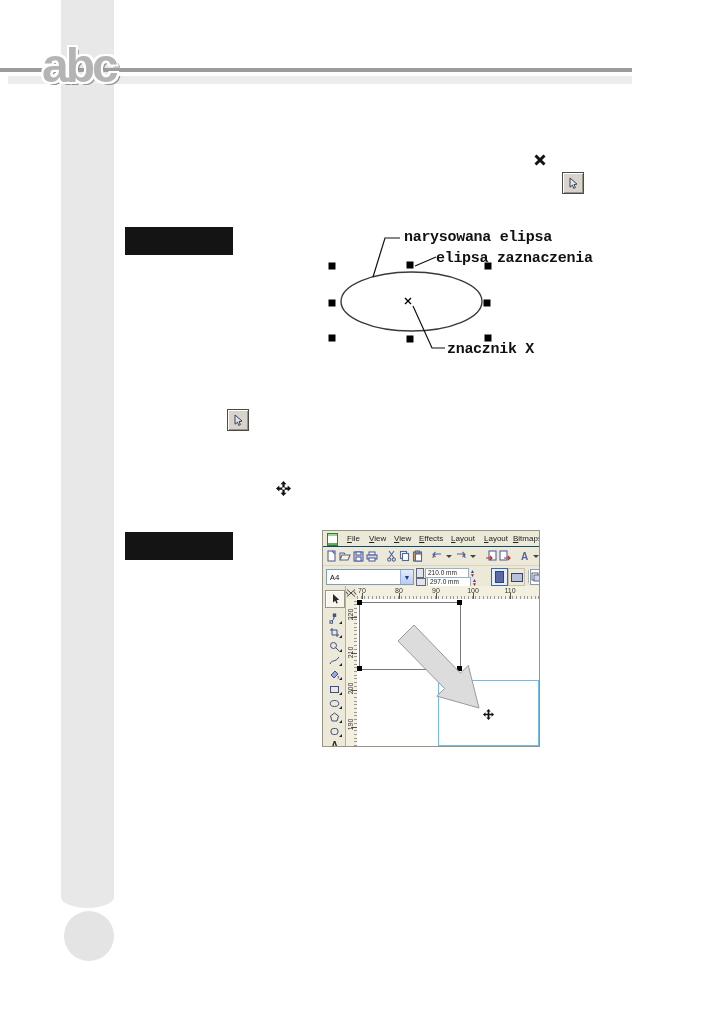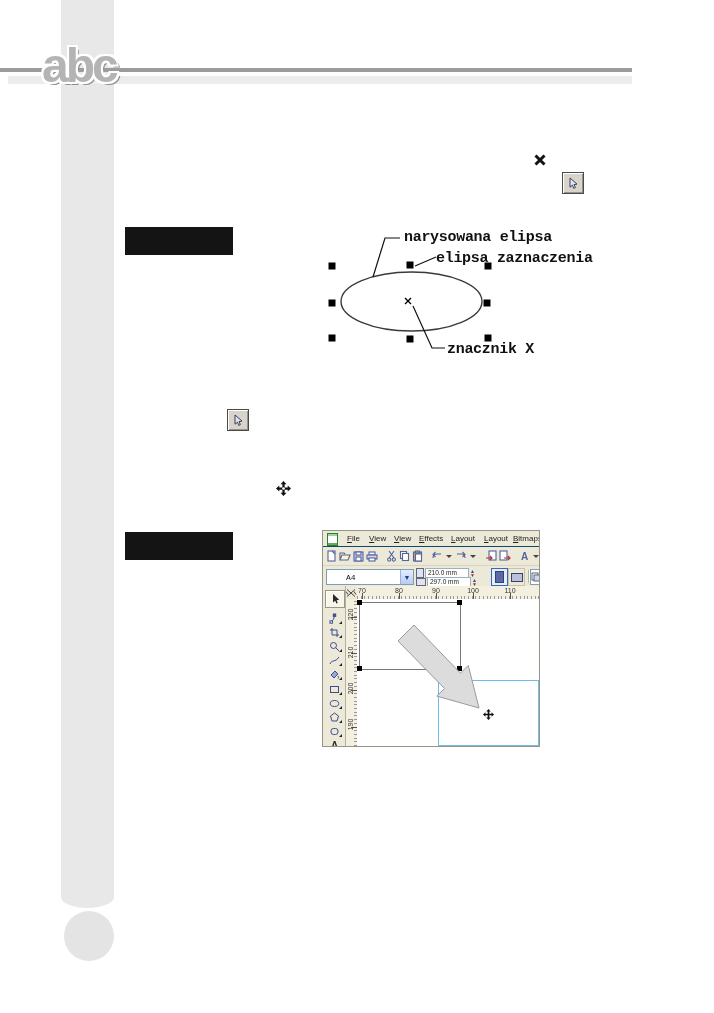--- a/index.html
+++ b/index.html
@@ -38,21 +38,21 @@
   .cdr-toolbar{left:0;top:16px;width:216px;height:19px;display:flex;align-items:center;
                padding-left:3px;gap:2px;border-bottom:1px solid #d8d4c0;box-sizing:border-box;}
   .tb-sep{width:1px;height:13px;background:#b5b1a0;margin:0 2px;box-shadow:1px 0 0 #fff;}
   .tbi{width:13px;height:13px;display:flex;align-items:center;justify-content:center;}
   .tbi svg{stroke:#56639c;fill:none;stroke-width:1.1;}
   .dd{width:0;height:0;border-left:3px solid transparent;border-right:3px solid transparent;
       border-top:3px solid #444;margin:0 1px;}
   .cdr-propbar{left:0;top:36px;width:216px;height:19px;border-bottom:1px solid #c8c4b0;}
   .combo{position:absolute;background:#fff;border:1px solid #7f9db9;display:flex;
          align-items:center;font-size:8px;}
-  .combo .cval{flex:1;padding-left:19px;font-family:Liberation Mono, monospace;}
+  .combo .cval{flex:1;padding-left:3px;font-family:Liberation Mono, monospace;}
   .combo-btn{width:12px;height:100%;background:linear-gradient(#e4edfc,#b7ccf2);
              border-left:1px solid #98b1e4;display:flex;align-items:center;justify-content:center;
              color:#20408e;font-size:7px;}
   .dimrow{position:absolute;display:flex;align-items:center;height:9px;}
   .dimfield{width:40px;height:8px;background:#fff;border:1px solid #9db0c0;font-size:6.5px;
             line-height:8px;padding-left:2px;color:#222;}
   .pagemini{width:6px;height:8px;border:1px solid #667;background:#dfe4f2;margin-right:1px;}
   .pagemini.land{width:8px;height:6px;}
   .spin{display:flex;flex-direction:column;margin-left:1px;}
   .spin b{font-size:5px;line-height:4px;font-weight:normal;}

